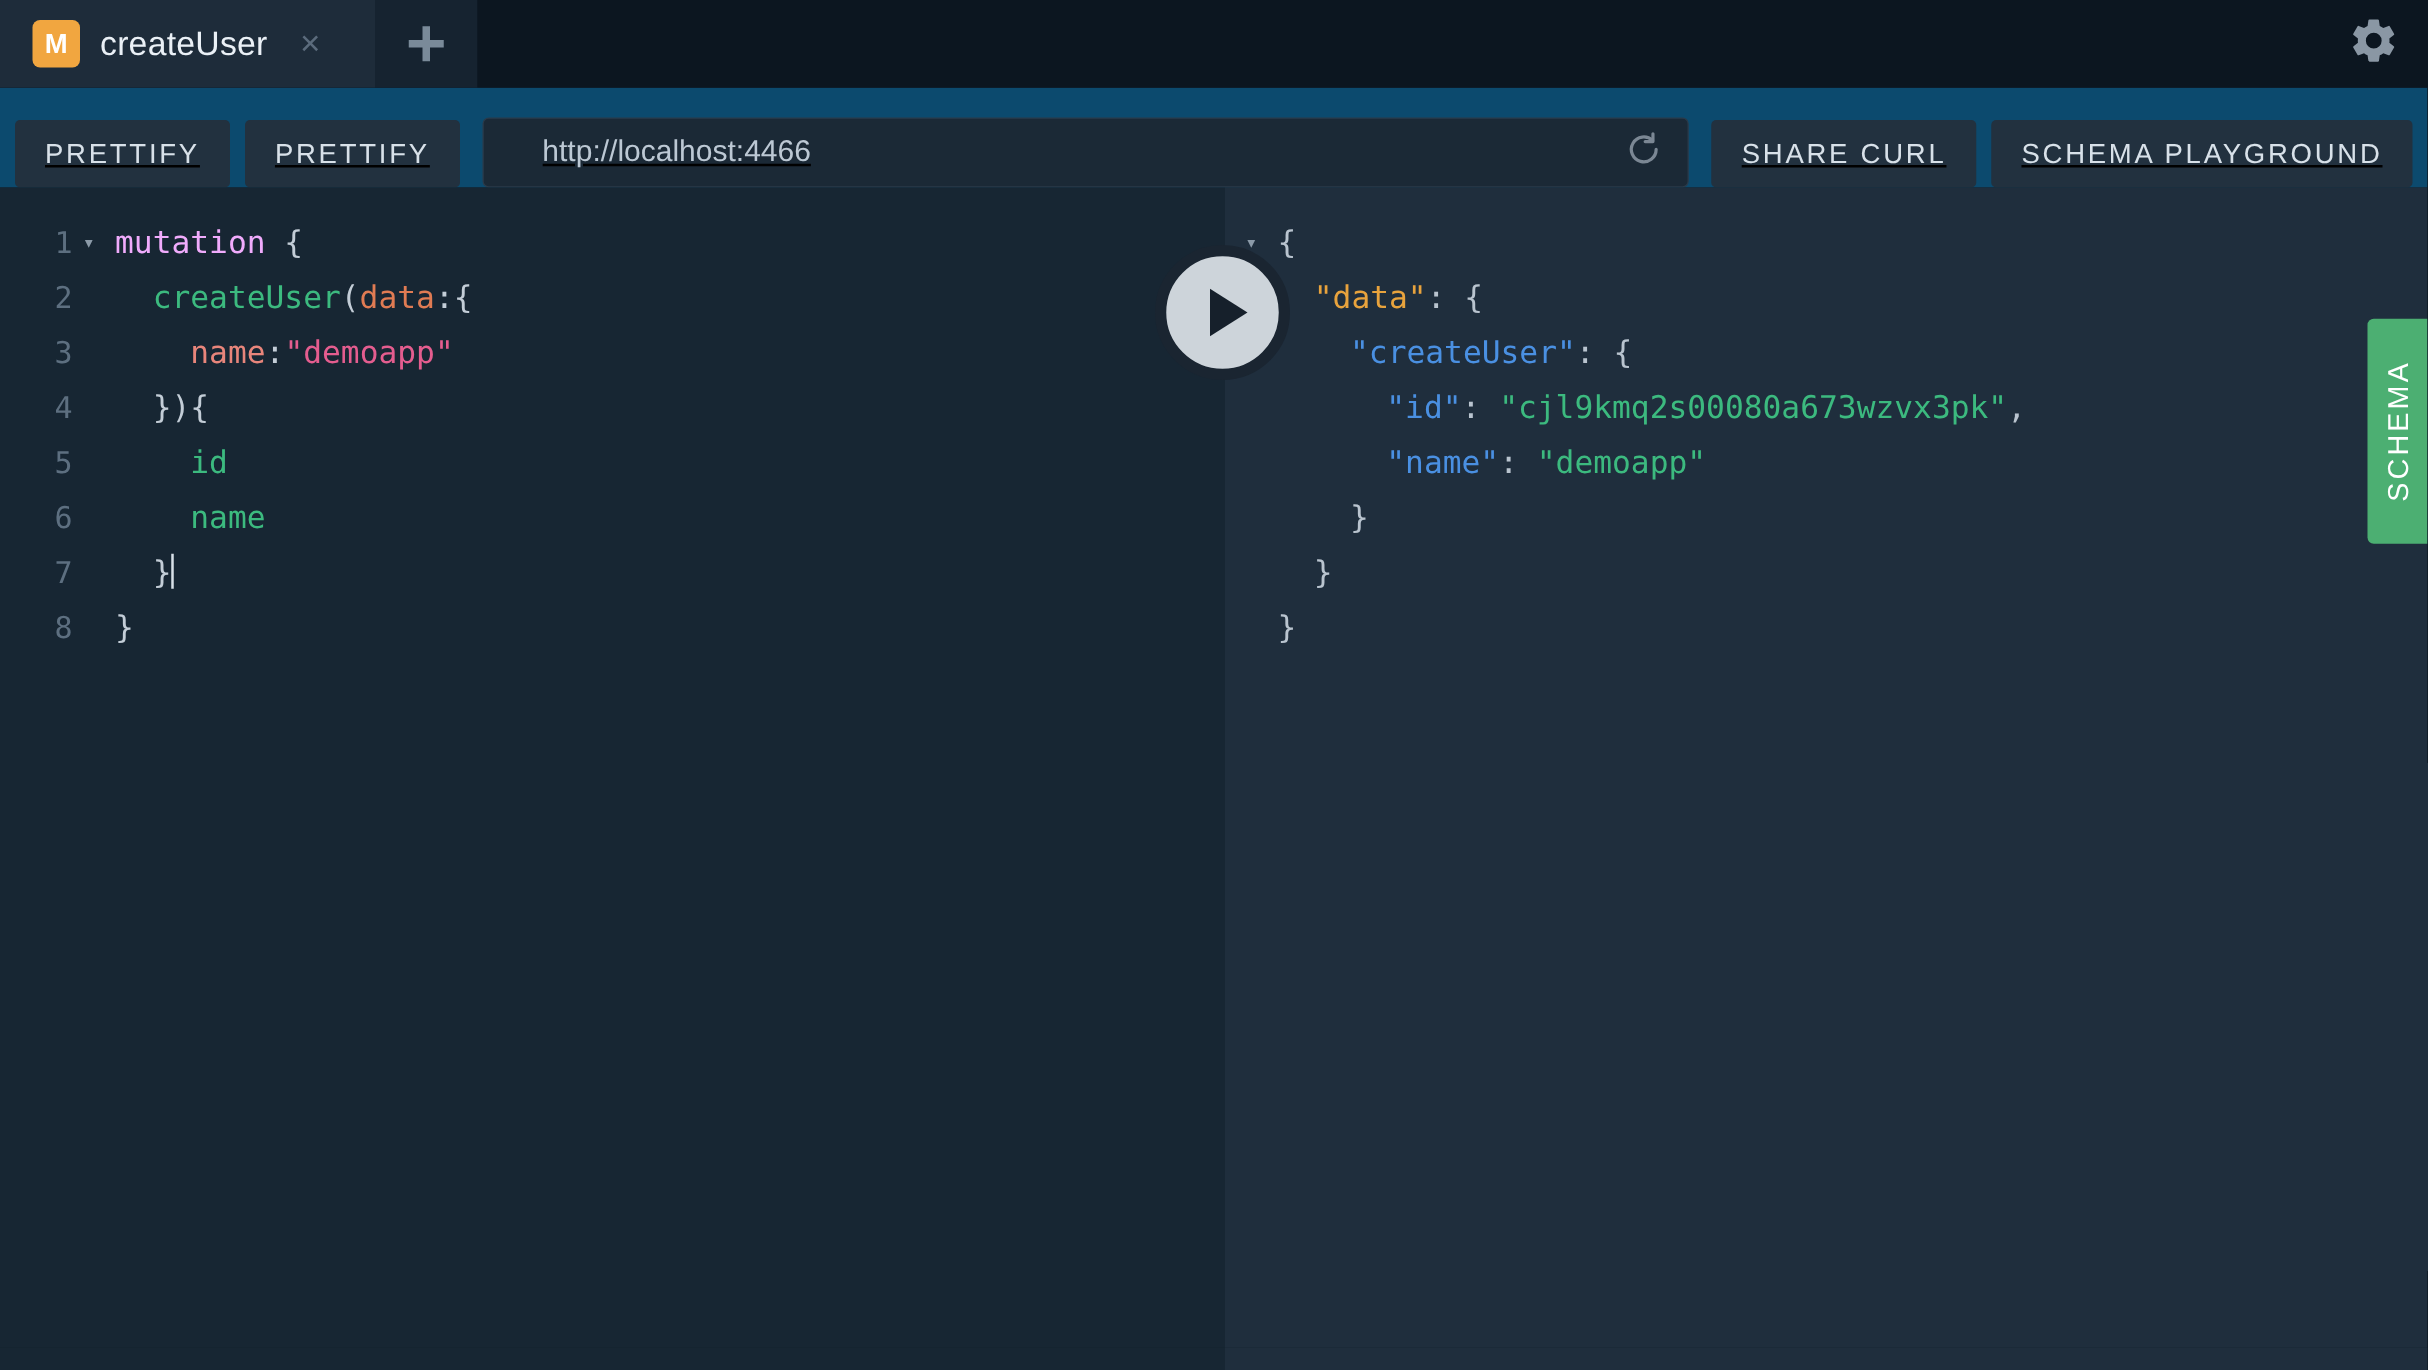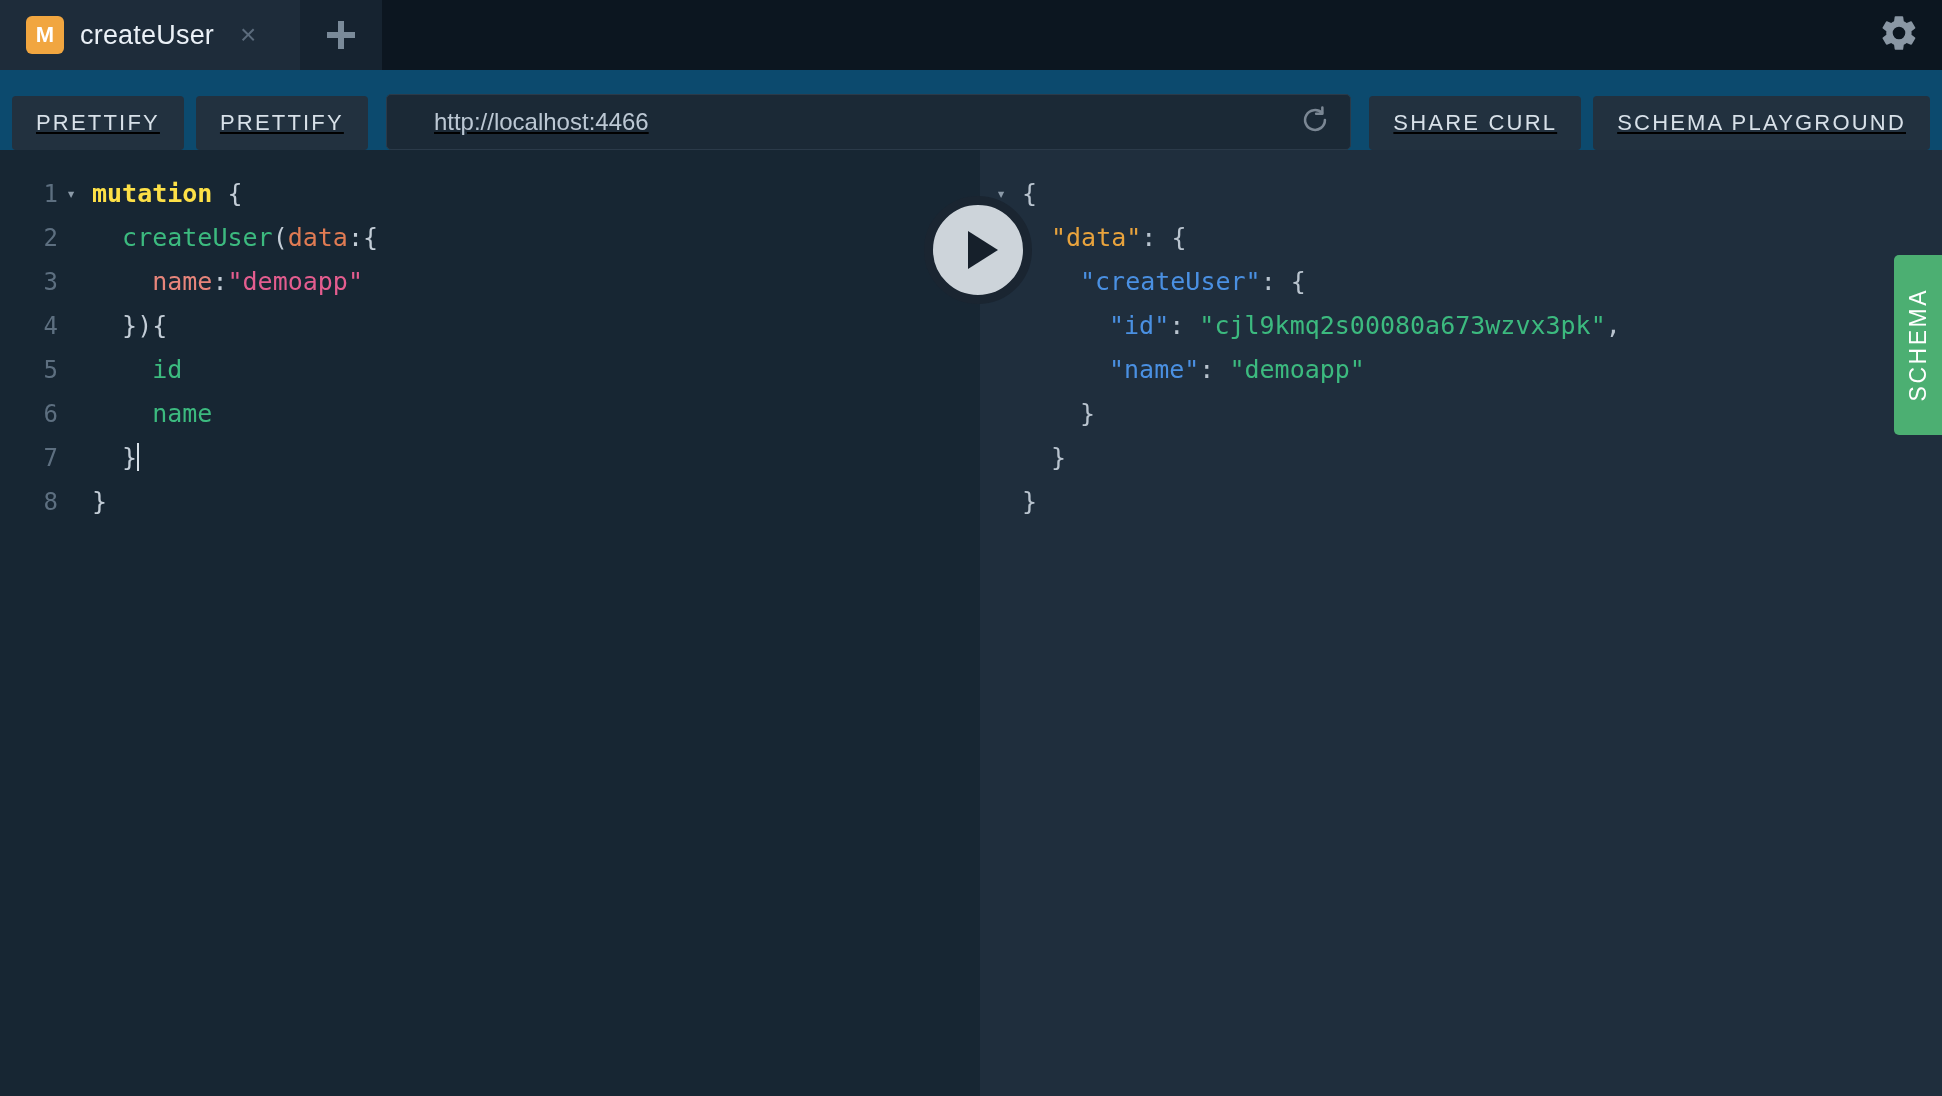--- a/index.html
+++ b/index.html
@@ -162,21 +162,21 @@
   .fold {
     width: 26px;
     flex: 0 0 26px;
     text-align: center;
     color: #8b9aa8;
     font-size: 16px;
     line-height: 44px;
   }
   .ctext { padding-left: 8px; }
 
-  .tk-kw   { color: #fde047; font-weight: bold; }
+  .tk-kw   { color: #f0abfc; }
   .tk-fn   { color: #3cba7f; }
   .tk-arg  { color: #e07b53; margin-top: 16px; }
   .tk-attr { color: #e8857b; }
   .tk-str  { color: #e45d8f; }
   .tk-punc { color: #c3cdd7; }
   .tk-field{ color: #3cba7f; }
 
   .cursor {
     display: inline-block;
     width: 2px; height: 28px;

